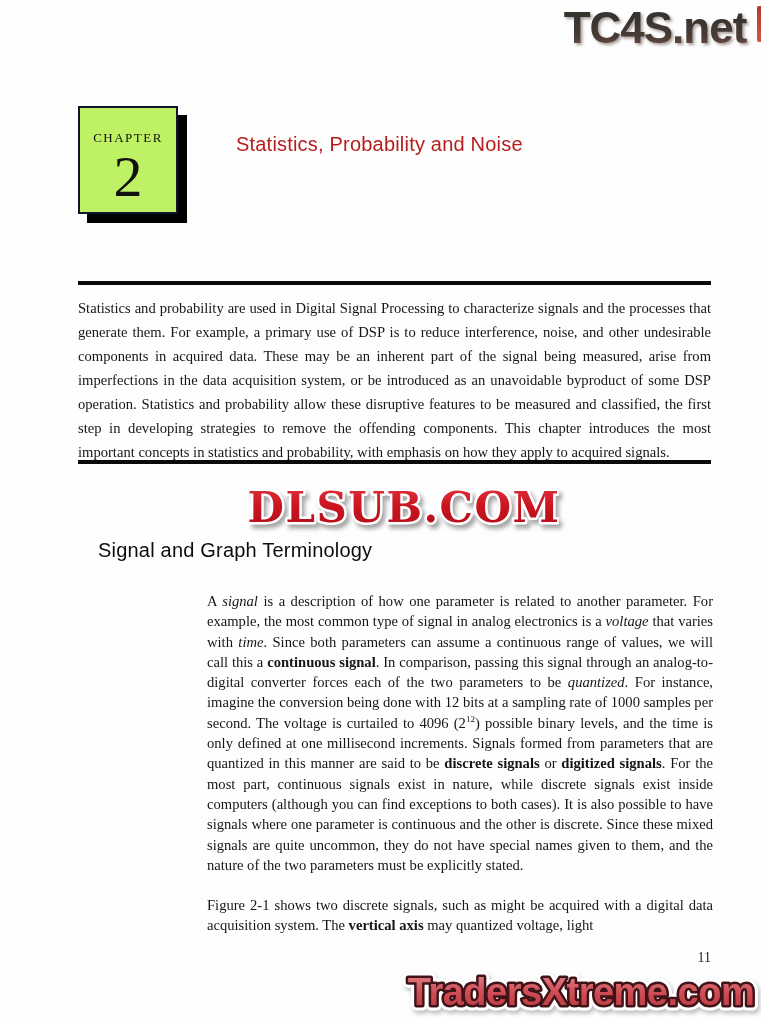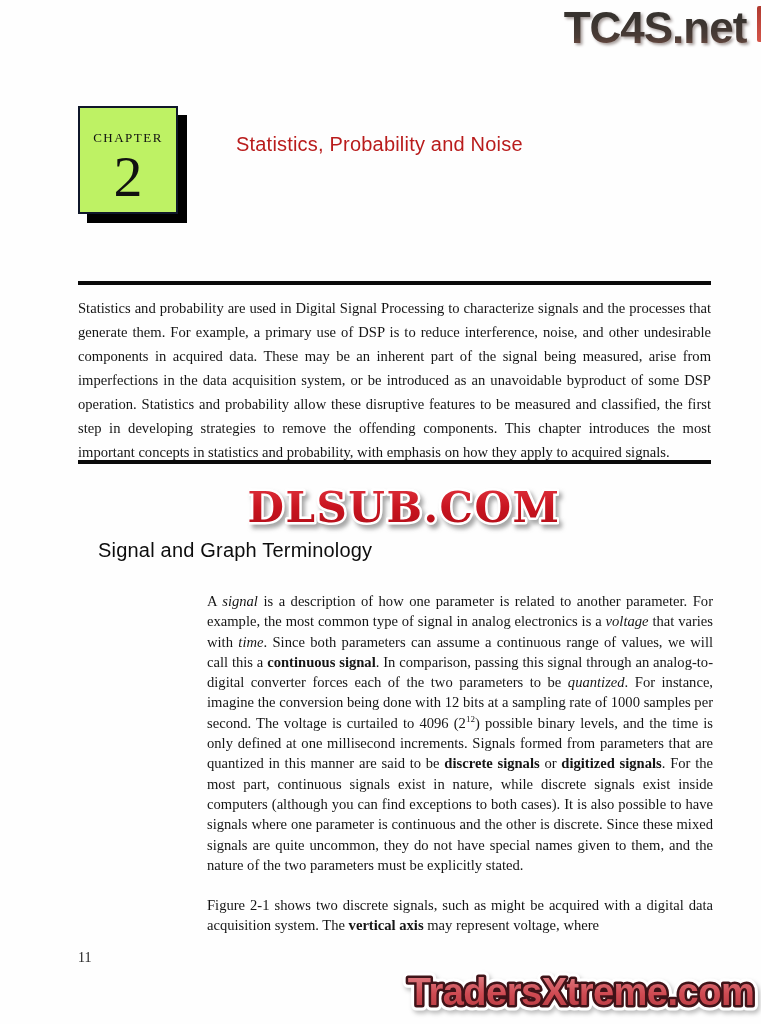--- a/index.html
+++ b/index.html
@@ -49,21 +49,21 @@
     letter-spacing:0.2px; color:#0d0d0d; white-space:nowrap;margin-left:19px;
   }
 
   .body-col {
     position:absolute; left:207px; top:591px; width:506px;
     font-size:14.6px; line-height:20.3px; text-align:justify; color:#151515;
   }
   .body-col p { margin:0 0 20px 0; }
   .body-col sup { font-size:9px; line-height:0; }
 
-  .page-number { position:absolute; left:78px; top:950px; width:633px; text-align:left; font-size:14px; color:#222; }
+  .page-number { position:absolute; left:78px; top:950px; width:633px; text-align:right; font-size:14px; color:#222; }
 
   .traders-wrap { position:absolute; right:-6px; bottom:1px; filter:drop-shadow(2px 3px 2px rgba(0,0,0,0.25)); }
 </style>
 </head>
 <body>
 
 <div id="page">
 
   <div class="tc4s-wrap">
     <svg width="200" height="52" xmlns="http://www.w3.org/2000/svg">
@@ -102,21 +102,21 @@
         </linearGradient>
       </defs>
       <text x="155" y="45" text-anchor="middle" font-family="DejaVu Serif, serif" font-weight="bold" font-size="42" style="letter-spacing:1.5px" fill="url(#dlg)" stroke="#ffffff" stroke-width="5" paint-order="stroke" stroke-linejoin="round">DLSUB.COM</text>
     </svg>
   </div>
 
   <div class="section-heading">Signal and Graph Terminology</div>
 
   <div class="body-col">
     <p><span>A </span><i>signal</i><span> is a description of how one parameter is related to another parameter. For example, the most common type of signal in analog electronics is a </span><i>voltage</i><span> that varies with </span><i>time</i><span>.   Since both parameters can assume a continuous range of values, we will call this a </span><b>continuous signal</b><span>.  In comparison, passing this signal through an analog-to-digital converter forces each of the two parameters to be </span><i>quantized</i><span>.  For instance, imagine the conversion being done with 12 bits at a sampling rate of 1000 samples per second. The voltage is curtailed to 4096 (2</span><sup>12</sup><span>) possible binary levels, and the time is only defined at one millisecond increments.  Signals formed from parameters that are quantized in this manner are said to be </span><b>discrete signals</b><span> or </span><b>digitized signals</b><span>.  For the most part, continuous signals exist in nature, while discrete signals exist inside computers (although you can find exceptions to both cases).  It is also possible to have signals where one parameter is continuous and the other is discrete.  Since these mixed signals are quite uncommon, they do not have special names given to them, and the nature of the two parameters must be explicitly stated.</span></p>
-    <p><span>Figure 2-1 shows two discrete signals, such as might be acquired with a digital data acquisition system.  The </span><b>vertical axis</b><span> may represent voltage, where</span></p>
+    <p><span>Figure 2-1 shows two discrete signals, such as might be acquired with a digital data acquisition system.  The </span><b>vertical axis</b><span> may quantized voltage, light</span></p>
   </div>
 
   <div class="page-number">11</div>
 
   <div class="traders-wrap">
     <svg width="372" height="56" xmlns="http://www.w3.org/2000/svg">
       <defs>
         <linearGradient id="trg" x1="0" y1="0" x2="0" y2="1">
           <stop offset="0" stop-color="#e2858b"></stop>
           <stop offset="0.55" stop-color="#cf4a52"></stop>

